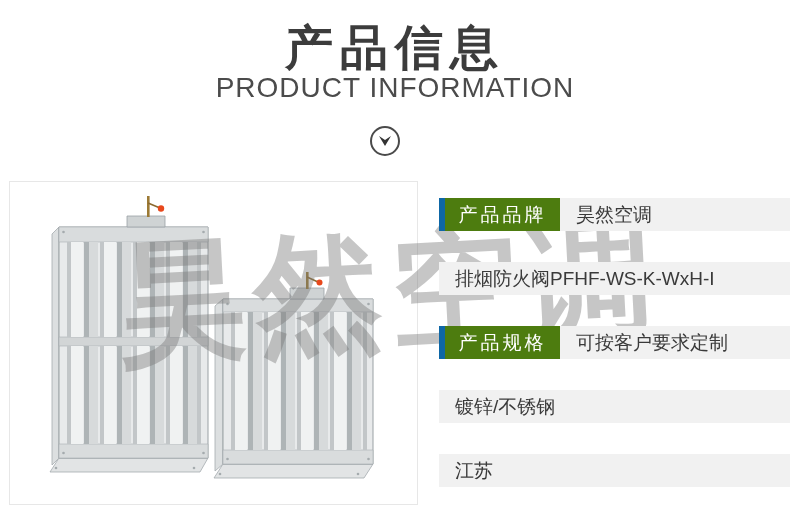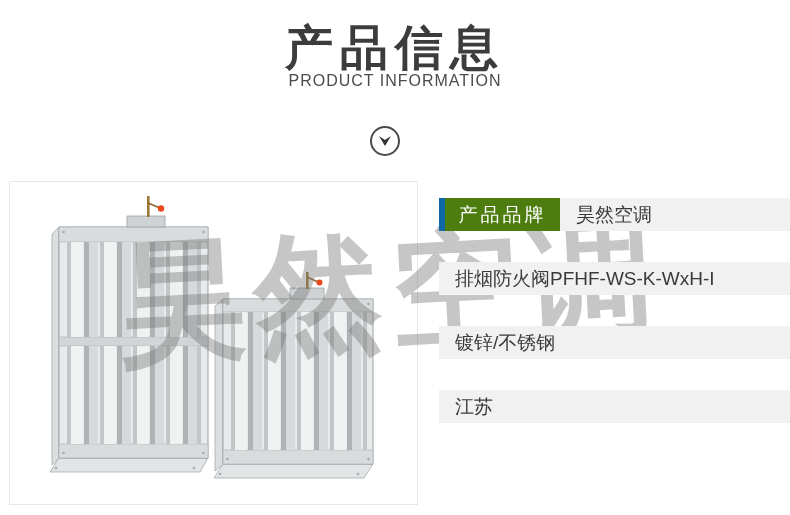--- a/index.html
+++ b/index.html
@@ -8,21 +8,21 @@
     background:#ffffff;
     font-family:"Liberation Sans","DejaVu Sans",sans-serif;
   }
   
   .page-title{
     position:absolute;top:16px;left:0;width:790px;text-align:center;
     font-size:48px;font-weight:bold;color:#3c3c3c;letter-spacing:7px;
   }
   .page-subtitle{
     position:absolute;top:72px;left:0;width:790px;text-align:center;
-    font-size:16px;color:#4b4b4b;letter-spacing:1px;
+    font-size:28px;color:#4b4b4b;letter-spacing:1px;
   }
   .scroll-circle{
     position:absolute;top:126px;left:370px;width:30px;height:30px;
     border:2px solid #4a4a4a;border-radius:50%;box-sizing:border-box;
     display:flex;align-items:center;justify-content:center;background:#fff;
   }
   
   .watermark{
     position:absolute;left:118px;top:240px;z-index:1;
     font-size:128px;font-weight:bold;letter-spacing:8px;white-space:nowrap;
@@ -186,18 +186,22 @@
 
 <div class="spec-list">
   <div class="spec-row">
     <div class="spec-label">产品品牌</div>
     <div class="spec-value">昊然空调</div>
   </div>
   <div class="spec-row">
     <div class="spec-value">排烟防火阀PFHF-WS-K-WxH-I</div>
   </div>
   <div class="spec-row">
+    <div class="spec-label">产品规格</div>
+    <div class="spec-value">可按客户要求定制</div>
+  </div>
+  <div class="spec-row">
     <div class="spec-value">镀锌/不锈钢</div>
   </div>
   <div class="spec-row">
     <div class="spec-value">江苏</div>
   </div>
 </div>
 
 </body></html>

